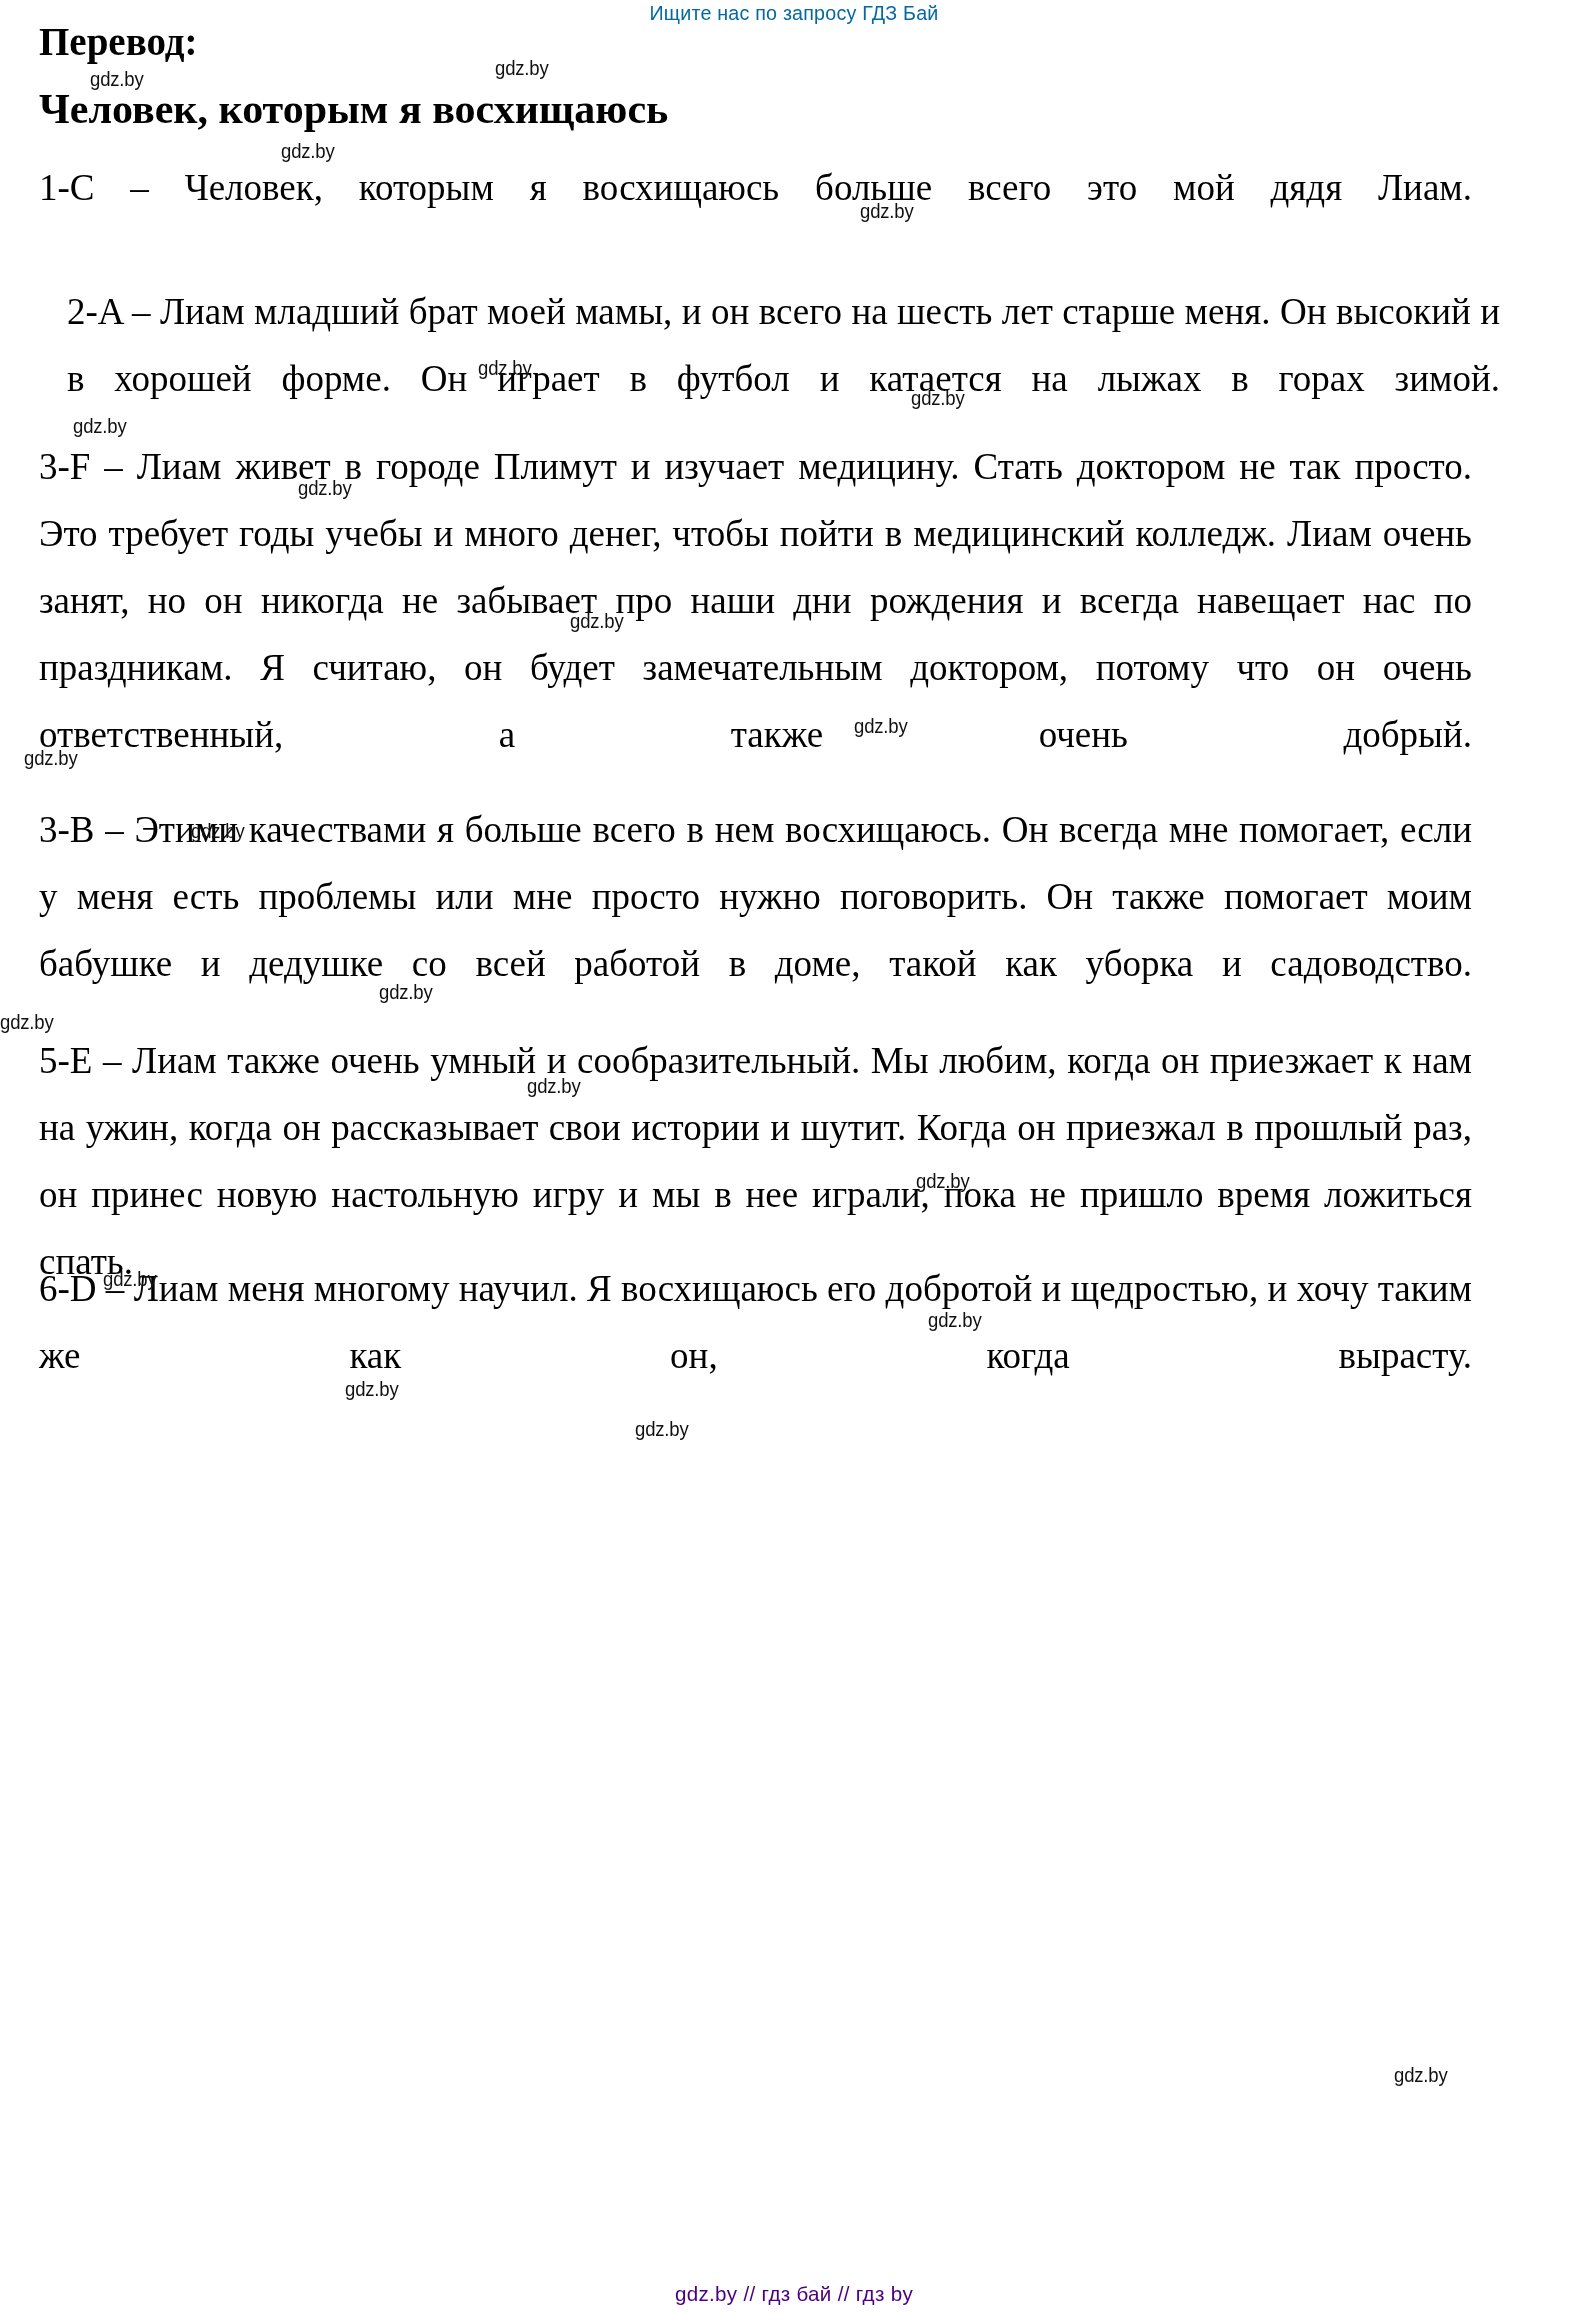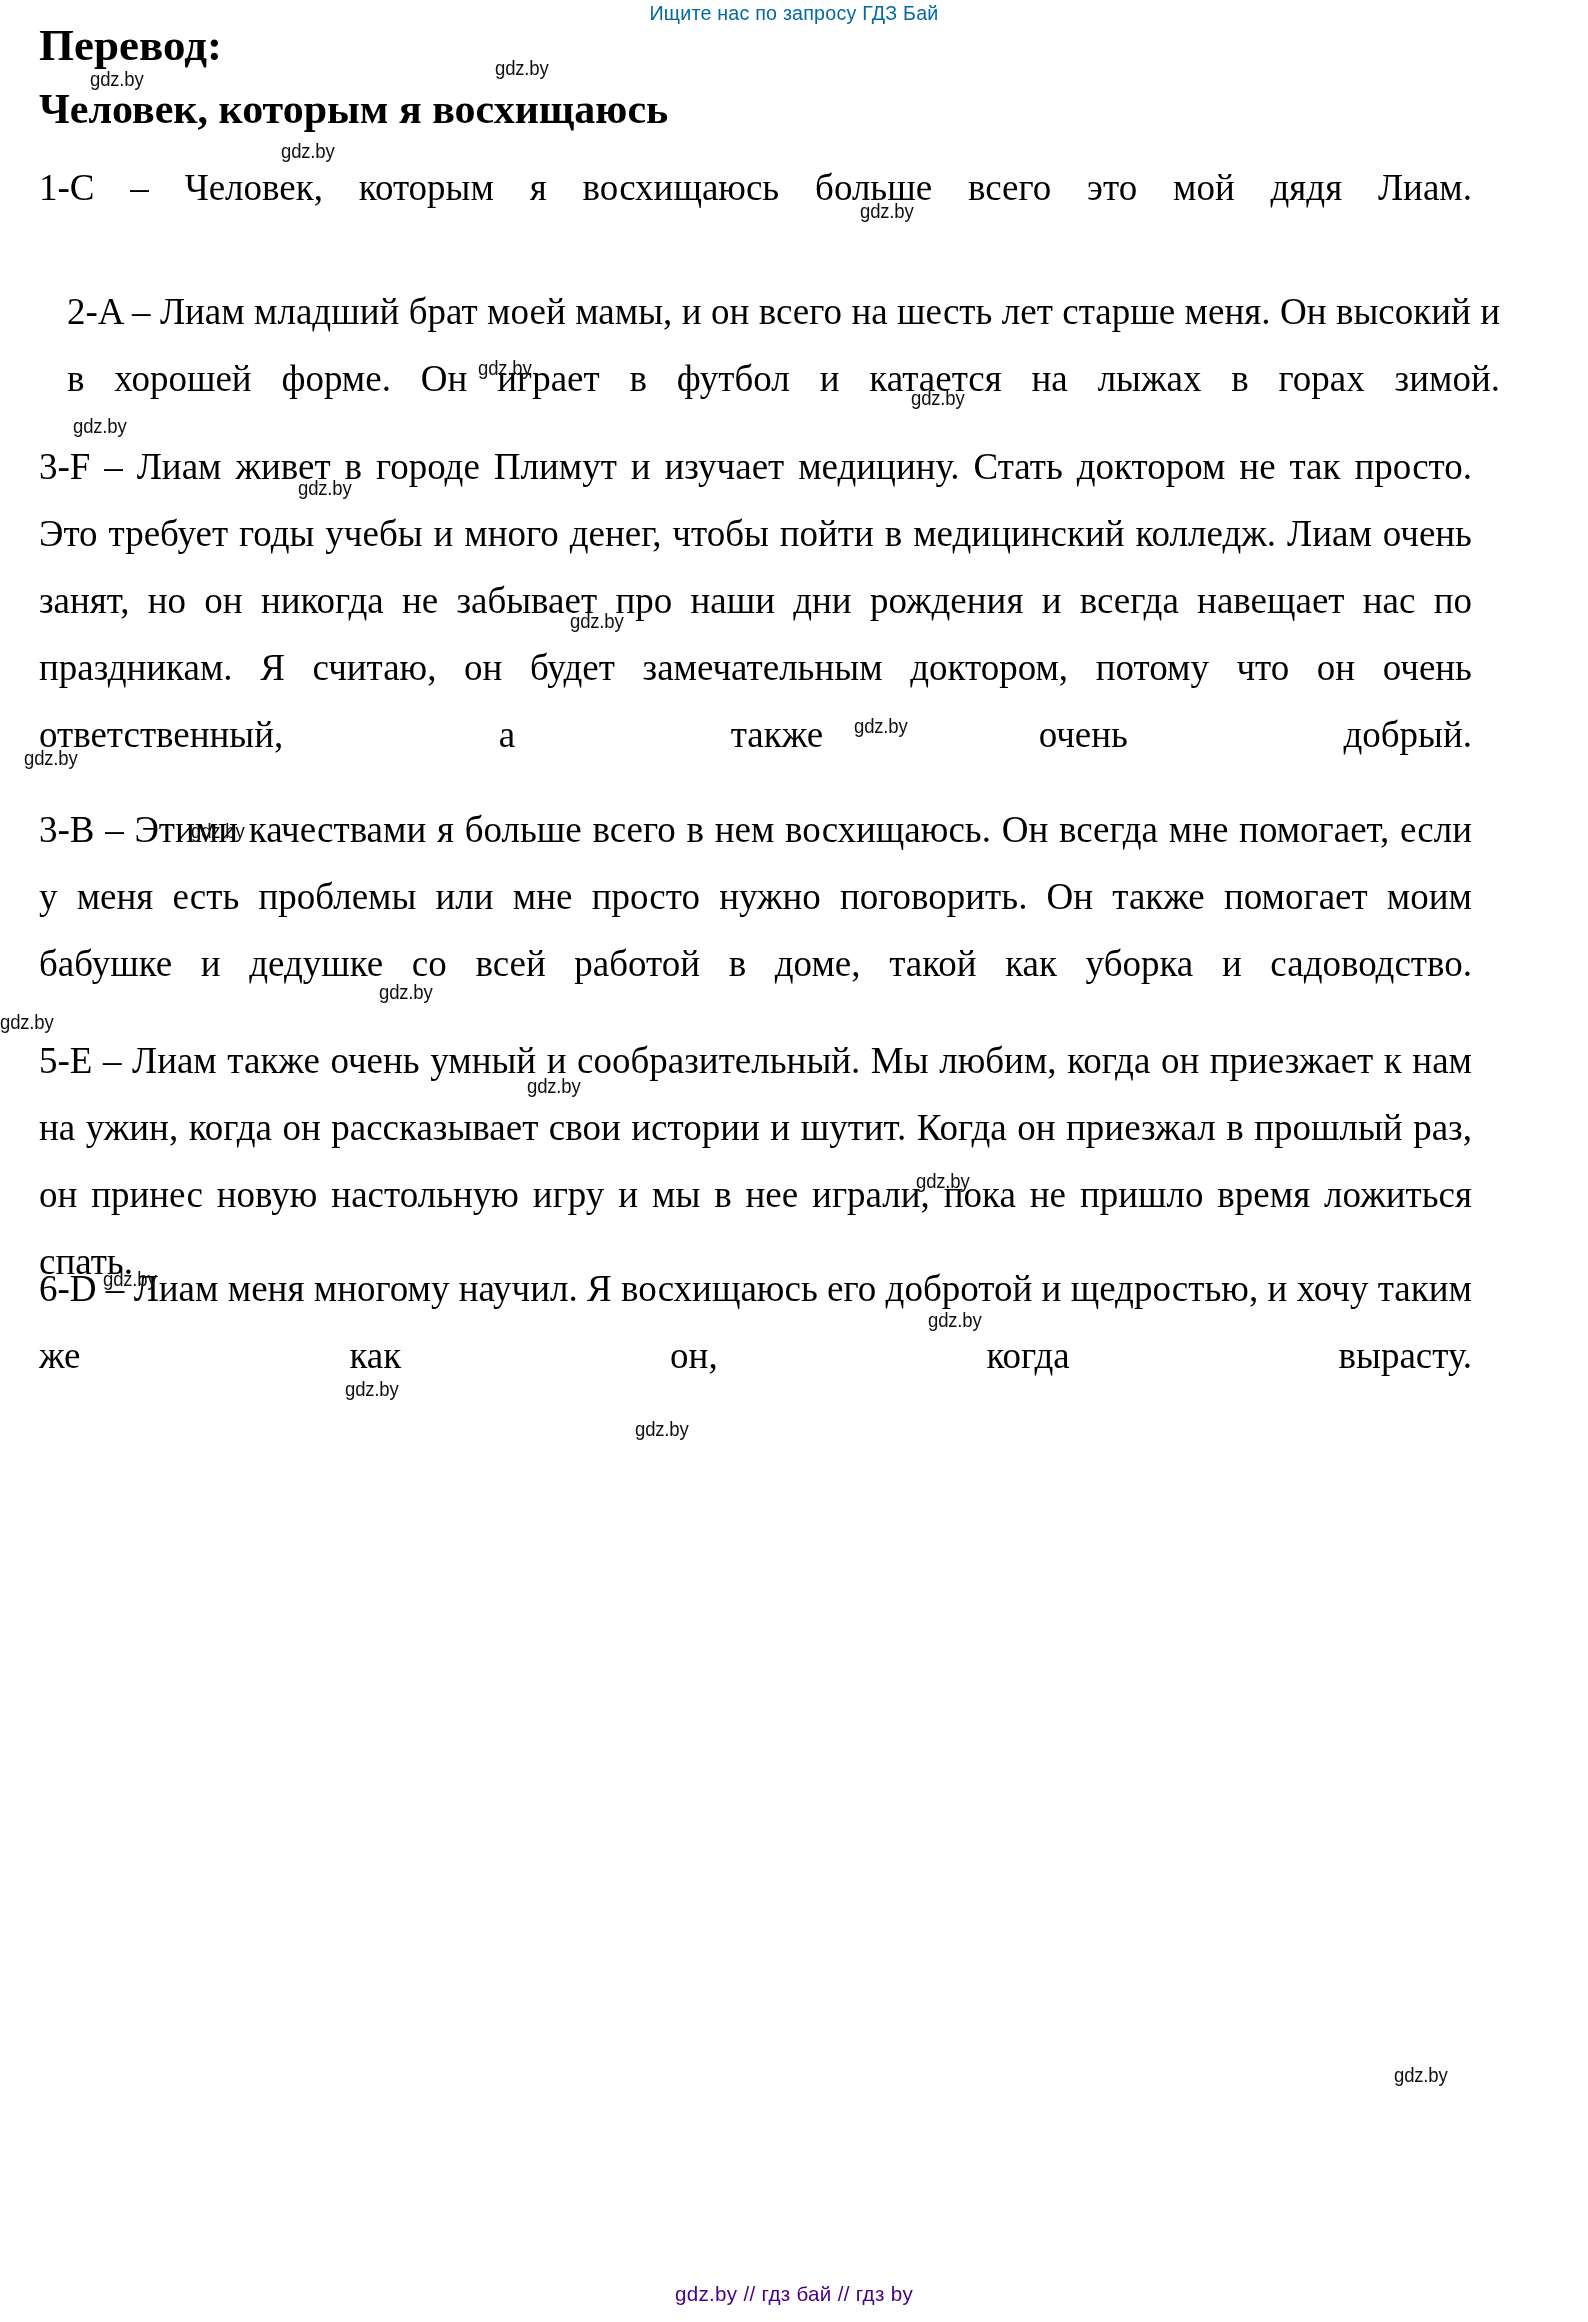--- a/index.html
+++ b/index.html
@@ -28,21 +28,21 @@
     font-weight: 400;
     color: #22cc22;
     letter-spacing: 0.2px;
     white-space: nowrap;
   }
 
   .label-perevod {
     position: absolute;
     left: 39px;
     top: 20.6px;
-    font-size: 45px;
+    font-size: 39px;
     font-weight: bold;
     line-height: 1.08;
     white-space: nowrap;
   }
 
   .doc-title {
     position: absolute;
     left: 39px;
     top: 86px;
     font-size: 42px;

